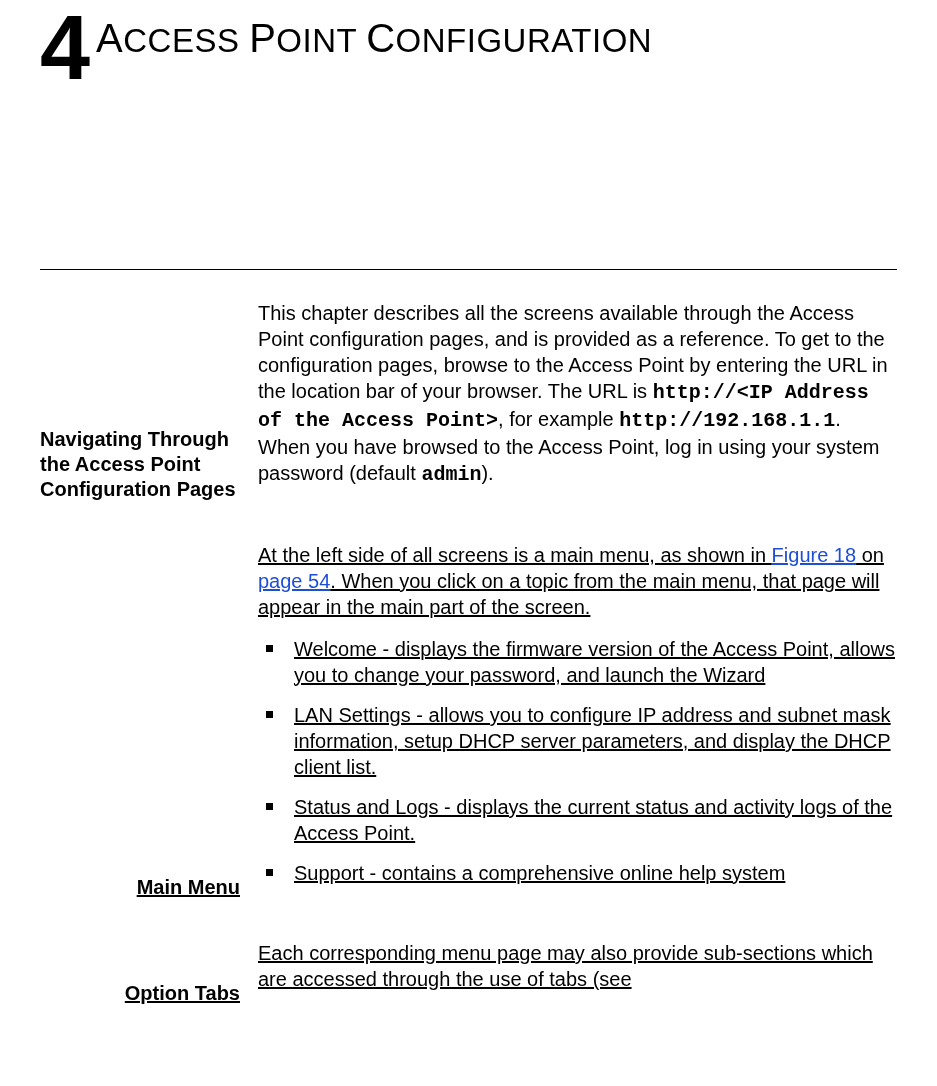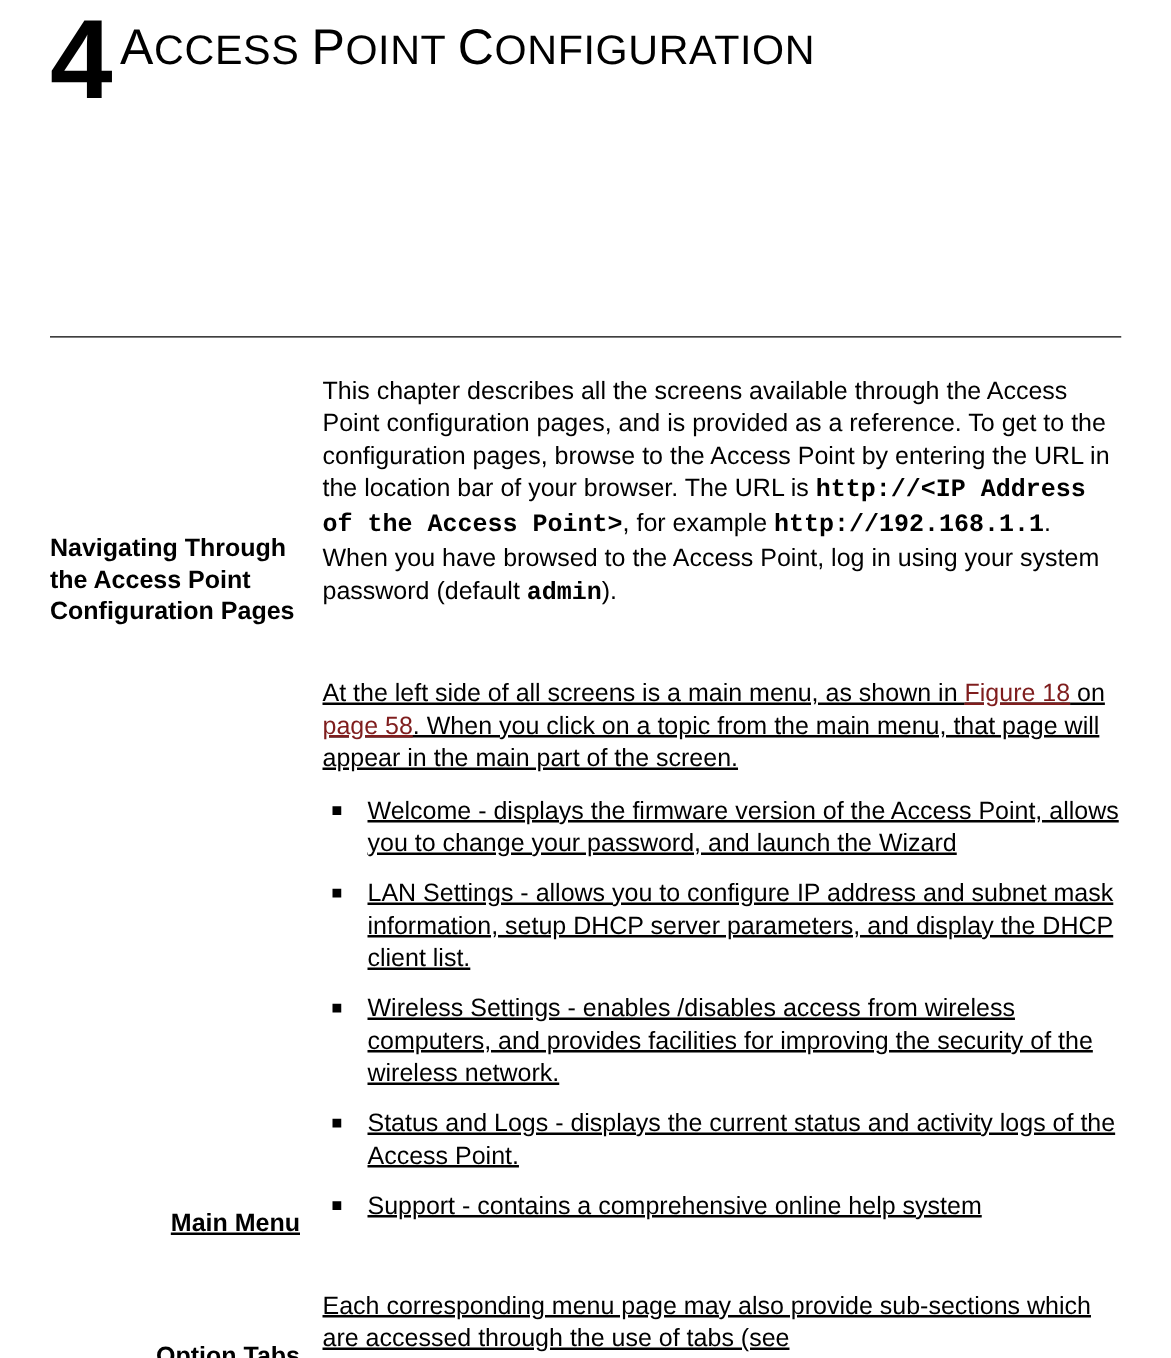--- a/index.html
+++ b/index.html
@@ -65,21 +65,21 @@
     line-height: 1.3;
   }
   .body-col p {
     margin: 12px 0 14px 0;
   }
   code.mono {
     font-family: "Courier New", monospace;
     font-weight: 700;
   }
   a.xref {
-    color: #7f1d1d;
+    color: #1d4ed8;
     text-decoration: underline;
   }
   ul.squares {
     list-style: none;
     padding: 0;
     margin: 16px 0 0 0;
   }
   ul.squares li {
     position: relative;
     padding-left: 36px;
@@ -119,26 +119,25 @@
       <p>
         <span>This chapter describes all the screens available through the Access Point configuration pages, and is provided as a reference. To get to the configuration pages, browse to the Access Point by entering the URL in the location bar of your browser. The URL is </span><code class="mono">http://&lt;IP Address of the Access Point&gt;</code><span>, for example </span><code class="mono">http://192.168.1.1</code><span>. When you have browsed to the Access Point, log in using your system password (default </span><code class="mono">admin</code><span>).</span>
       </p>
     </div>
   </div>
 
   <div class="section">
     <div class="side-heading right">Main Menu</div>
     <div class="body-col">
       <p>
-        <span>At the left side of all screens is a main menu, as shown in </span><a href="#" class="xref">Figure 18</a><span> on </span><a href="#" class="xref">page 58</a><span>. When you click on a topic from the main menu, that page will appear in the main part of the screen.</span>
+        <span>At the left side of all screens is a main menu, as shown in </span><a href="#" class="xref">Figure 18</a><span> on </span><a href="#" class="xref">page 54</a><span>. When you click on a topic from the main menu, that page will appear in the main part of the screen.</span>
       </p>
       <ul class="squares">
         <li>Welcome - displays the firmware version of the Access Point, allows you to change your password, and launch the Wizard</li>
         <li>LAN Settings - allows you to configure IP address and subnet mask information, setup DHCP server parameters, and display the DHCP client list.</li>
-        <li>Wireless Settings - enables /disables access from wireless computers, and provides facilities for improving the security of the wireless network.</li>
         <li>Status and Logs - displays the current status and activity logs of the Access Point.</li>
         <li>Support - contains a comprehensive online help system</li>
       </ul>
     </div>
   </div>
 
   <div class="section">
     <div class="side-heading right">Option Tabs</div>
     <div class="body-col">
       <p>

